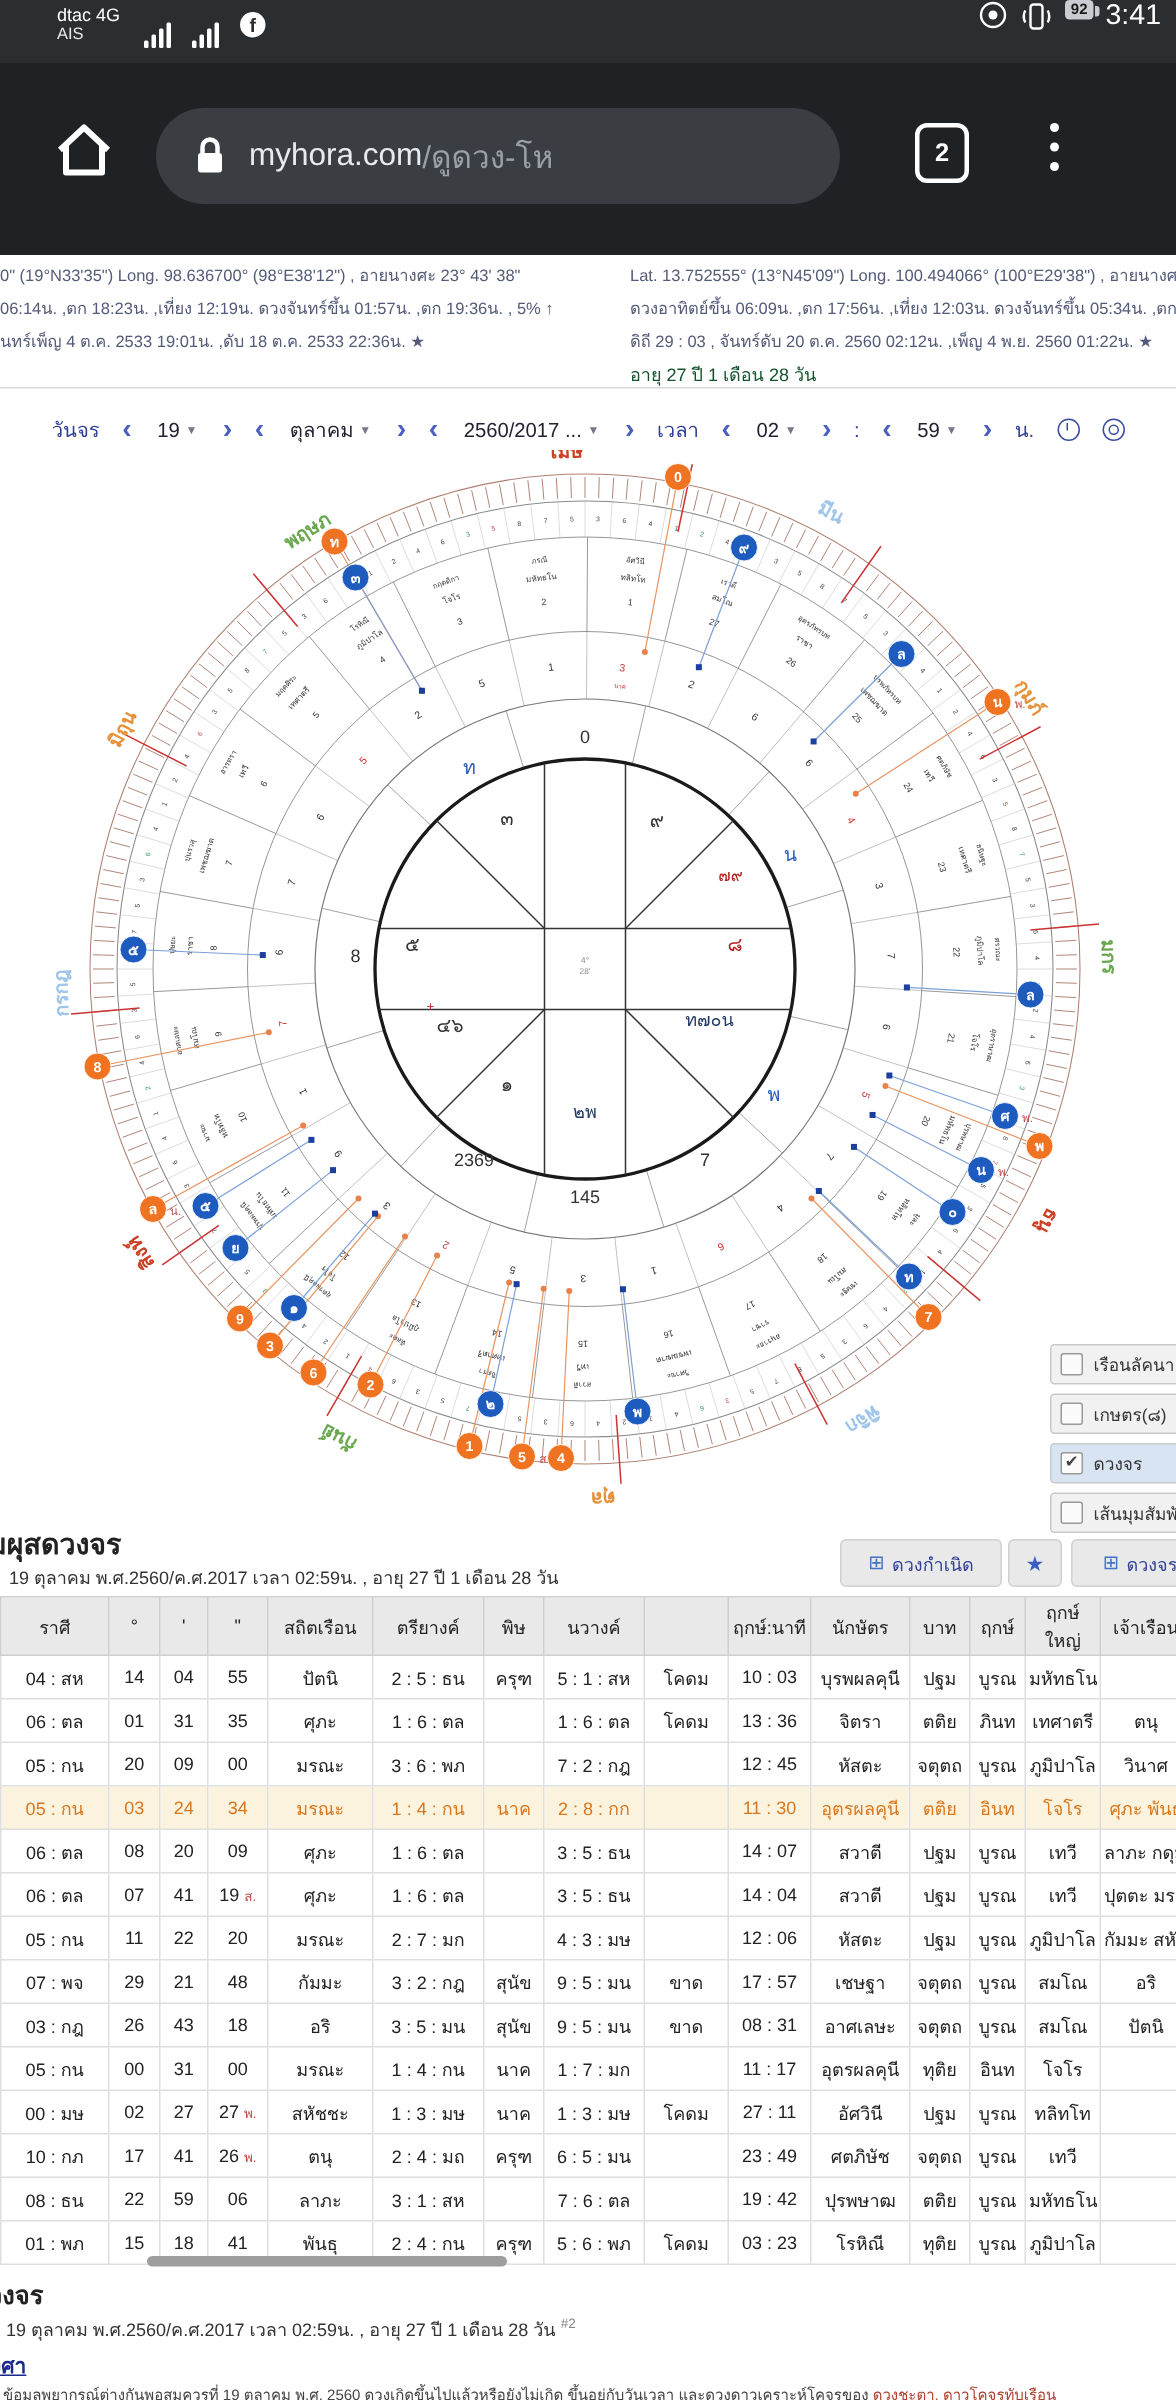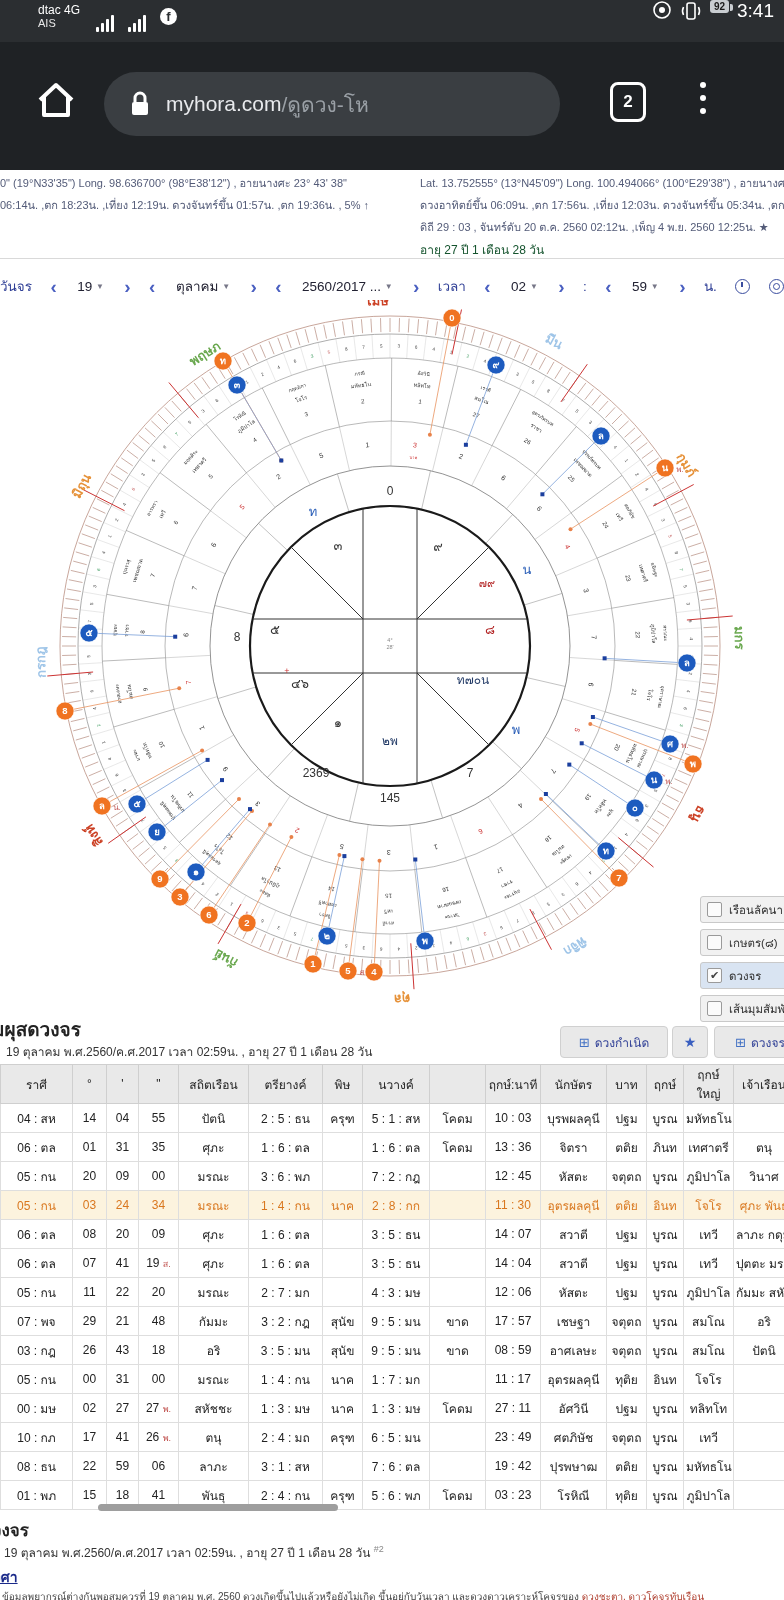--- a/index.html
+++ b/index.html
@@ -29,21 +29,21 @@
   .tabbox{position:absolute;left:610px;top:40px;width:30px;height:34px;border:3px solid #fff;border-radius:8px;
           color:#fff;font-size:17px;font-weight:bold;text-align:center;line-height:34px}
   .menudots{position:absolute;left:700px;top:40px;width:8px}
   .menudots i{display:block;width:6px;height:6px;border-radius:50%;background:#fff;margin:0 0 7px 0}
   
   .info{position:absolute;top:170px;left:0;width:784px;height:86px;background:#fff;color:#535b78;font-size:11px}
   .info div{position:absolute;white-space:nowrap}
   .sep{position:absolute;left:0;width:784px;height:1px;background:#d9d9d9}
   
   .controls{position:absolute;top:266px;left:0;width:784px;height:40px;color:#2f3f96;font-size:13.5px;
-            display:flex;align-items:center;justify-content:space-between;gap:15px;white-space:nowrap}
+            display:flex;align-items:center;justify-content:center;gap:15px;white-space:nowrap}
   .chev{color:#4a5fc1;font-size:19px;font-weight:bold;line-height:1;cursor:default}
   .dd{color:#223;padding:0 2px}
   .dd .caret{font-size:8px;color:#778;vertical-align:2px}
   .icir{display:inline-block;width:13px;height:13px;border:1.5px solid #3a4d9f;border-radius:50%;position:relative}
   .icir.target:after{content:"";position:absolute;left:3px;top:3px;width:5px;height:5px;border:1.5px solid #3a4d9f;border-radius:50%}
   .icir.clock:after{content:"";position:absolute;left:5px;top:2px;width:1.5px;height:5px;background:#3a4d9f}
   
   .legend{position:absolute;left:700px;top:896px;width:110px;z-index:5}
   .lrow{height:25px;margin-bottom:6px;background:#f1f1f1;border:1px solid #c9c9c9;border-radius:3px;
         display:flex;align-items:center;gap:7px;padding-left:6px;font-size:11.5px;color:#333;white-space:nowrap}
@@ -125,23 +125,24 @@
   <div class="menudots">
       <i></i>
       <i></i>
       <i></i>
     </div>
 </div>
 
 <div class="info">
   <div style="left:0;top:4px">0" (19°N33'35") Long. 98.636700° (98°E38'12") , อายนางศะ 23° 43' 38"</div>
   <div style="left:0;top:26px">06:14น. ,ตก 18:23น. ,เที่ยง 12:19น. ดวงจันทร์ขึ้น 01:57น. ,ตก 19:36น. , 5% ↑</div>
+  <div style="left:0;top:48px">นทร์เพ็ญ 4 ต.ค. 2533 19:01น. ,ดับ 18 ต.ค. 2533 22:36น. ★</div>
   <div style="left:420px;top:4px">Lat. 13.752555° (13°N45'09") Long. 100.494066° (100°E29'38") , อายนางศะ 24° 06' 2</div>
   <div style="left:420px;top:26px">ดวงอาทิตย์ขึ้น 06:09น. ,ตก 17:56น. ,เที่ยง 12:03น. ดวงจันทร์ขึ้น 05:34น. ,ตก 17:49น. , 1</div>
-  <div style="left:420px;top:48px">ดิถี 29 : 03 , จันทร์ดับ 20 ต.ค. 2560 02:12น. ,เพ็ญ 4 พ.ย. 2560 12:25น. ★</div>
+  <div style="left:420px;top:48px">ดิถี 29 : 03 , จันทร์ดับ 20 ต.ค. 2560 02:12น. ,เพ็ญ 4 พ.ย. 2560 01:22น. ★</div>
   <div style="left:420px;top:70px;color:#14532d;font-size:12px">อายุ 27 ปี 1 เดือน 28 วัน</div>
 </div>
 <div class="sep" style="top:258px"></div>
 
 <div class="controls">
   <span>วันจร</span>
   <span class="chev">‹</span>
   <span class="dd"><span>19</span> <span class="caret">▼</span></span>
   <span class="chev">›</span>
   <span class="chev">‹</span>
@@ -1242,21 +1243,21 @@
       <tr>
         <td>03 : กฎ</td>
         <td>26</td>
         <td>43</td>
         <td>18</td>
         <td>อริ</td>
         <td>3 : 5 : มน</td>
         <td>สุนัข</td>
         <td>9 : 5 : มน</td>
         <td>ขาด</td>
-        <td>08 : 59</td>
+        <td>08 : 31</td>
         <td>อาศเลษะ</td>
         <td>จตุตถ</td>
         <td>บูรณ</td>
         <td>สมโณ</td>
         <td class="l">ปัตนิ</td>
       </tr>
       <tr>
         <td>05 : กน</td>
         <td>00</td>
         <td>31</td>

